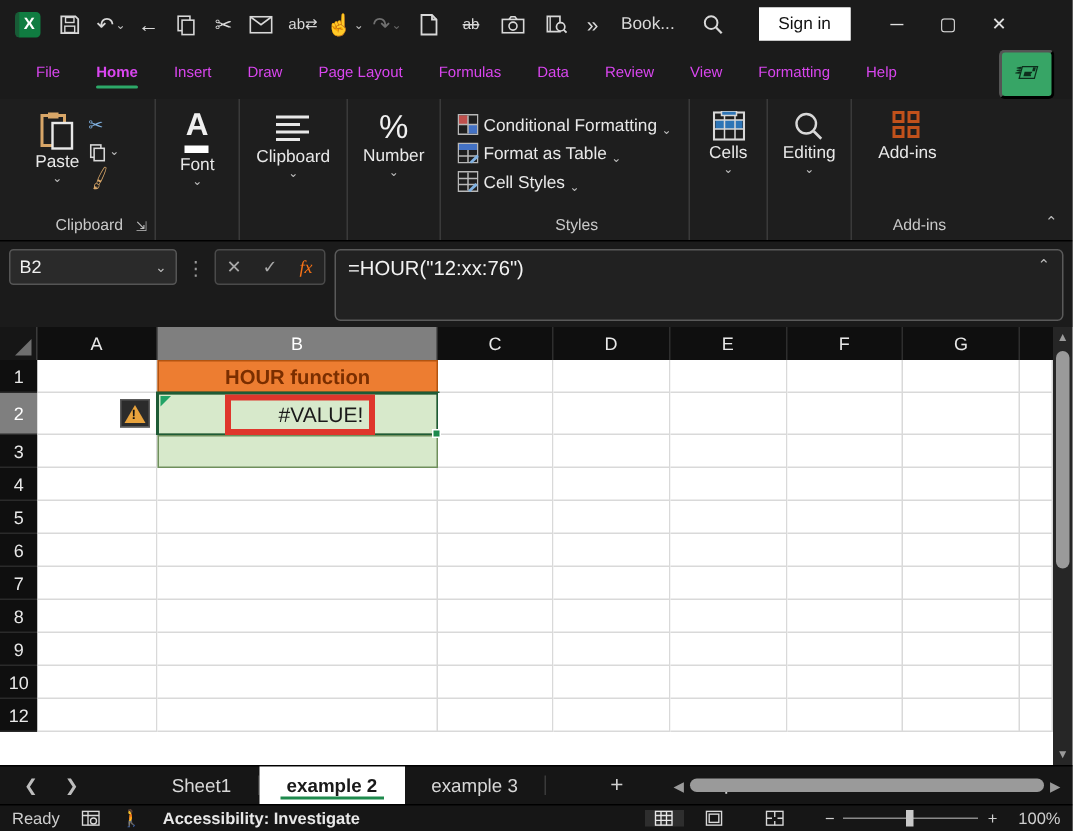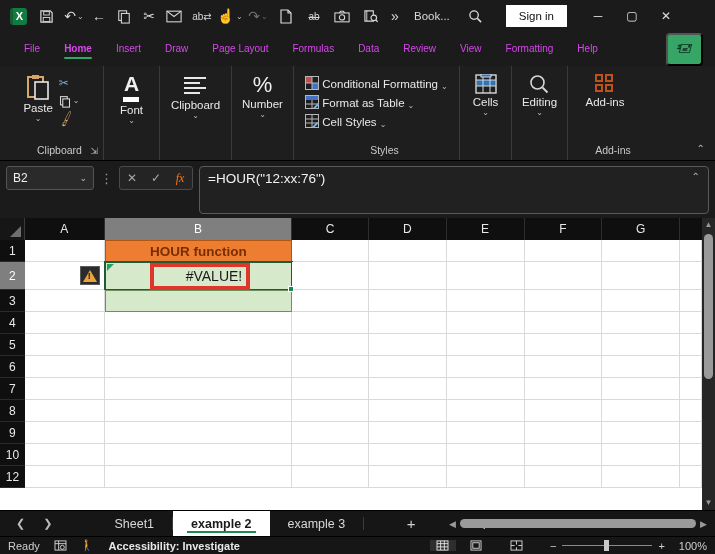--- a/index.html
+++ b/index.html
@@ -42,21 +42,21 @@
   .align-icon div:nth-child(2){ width:16px; } .align-icon div:nth-child(4){ width:16px; }
   .pct { font-size:22px; color:#f0f0f0; line-height:22px; }
   .styles-col { display:flex; flex-direction:column; align-items:flex-start; gap:5px; padding:2px 10px 0 10px; }
   .style-item { display:flex; align-items:flex-end; gap:3px; font-size:11.5px; color:#e8e8e8; white-space:nowrap; }
   .addin-icon { width:20px; height:20px; display:grid; grid-template-columns:8px 8px; grid-template-rows:8px 8px; gap:2px; }
   .addin-icon span { border:2px solid #C1511B; }
   .collapse-ribbon { position:absolute; right:10px; bottom:6px; color:#bdbdbd; font-size:10px; }
 
   
   .fbar { height:57px; background:#1b1b1b; display:flex; align-items:flex-start; padding:5px 6px 0 6px; gap:6px; flex:0 0 auto; }
-  .namebox { width:88px; height:24px; background:#2a2a2a; border:1px solid #555; border-radius:3px; display:flex; align-items:center; padding:0 6px; color:#f0f0f0; font-size:12px; }
+  .namebox { width:112px; height:24px; background:#2a2a2a; border:1px solid #555; border-radius:3px; display:flex; align-items:center; padding:0 6px; color:#f0f0f0; font-size:12px; }
   .namebox .chev { margin-left:auto; font-size:9px; color:#bdbdbd; }
   .vdots { color:#9a9a9a; font-size:13px; padding-top:5px; letter-spacing:0; }
   .fx-btns { height:24px; background:#242424; border:1px solid #4a4a4a; border-radius:3px; display:flex; align-items:center; }
   .fx-btn { width:24px; text-align:center; color:#a8a8a8; font-size:12px; }
   .fx-btn.fx { font-family:"Liberation Serif", serif; font-style:italic; color:#f97316; }
   .formula-input { flex:1; height:48px; background:#212121; border:1px solid #5a5a5a; border-radius:4px; color:#f2f2f2; font-size:13.5px; padding:4px 8px; position:relative; }
   .formula-input .collapse { position:absolute; top:4px; right:8px; color:#bdbdbd; font-size:10px; }
 
   
   .gridwrap { height:292px; position:relative; background:#fff; flex:0 0 auto; overflow:hidden; }

